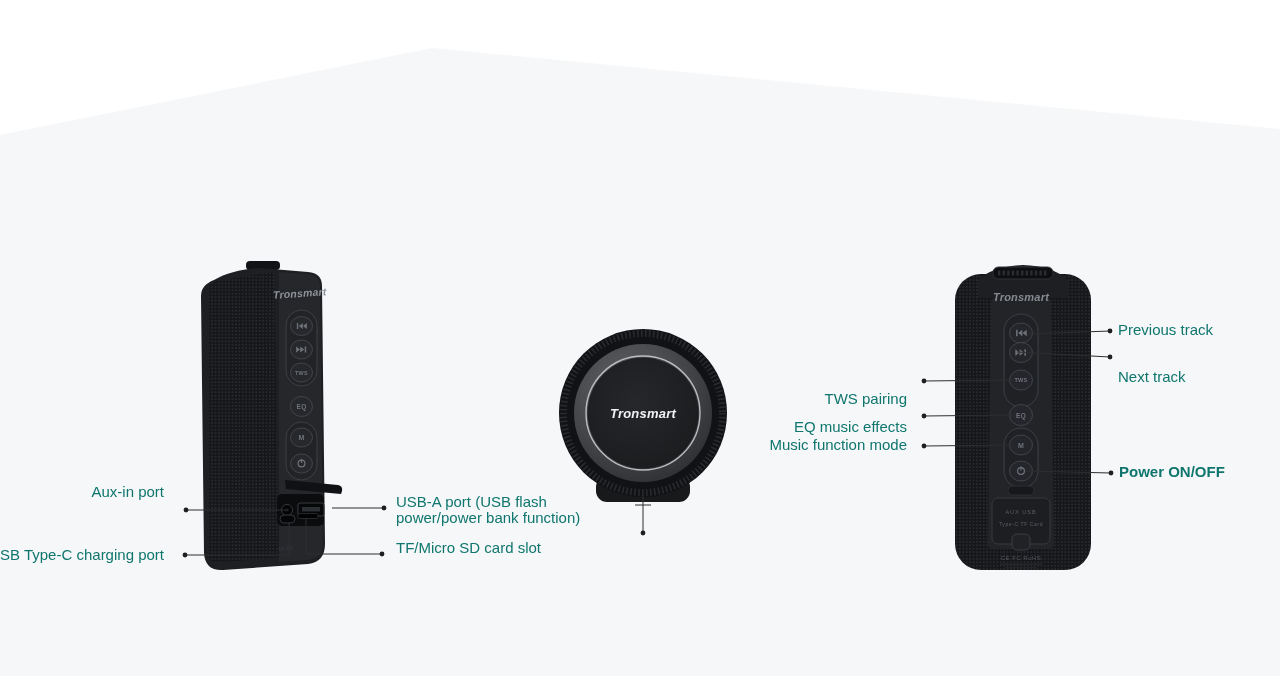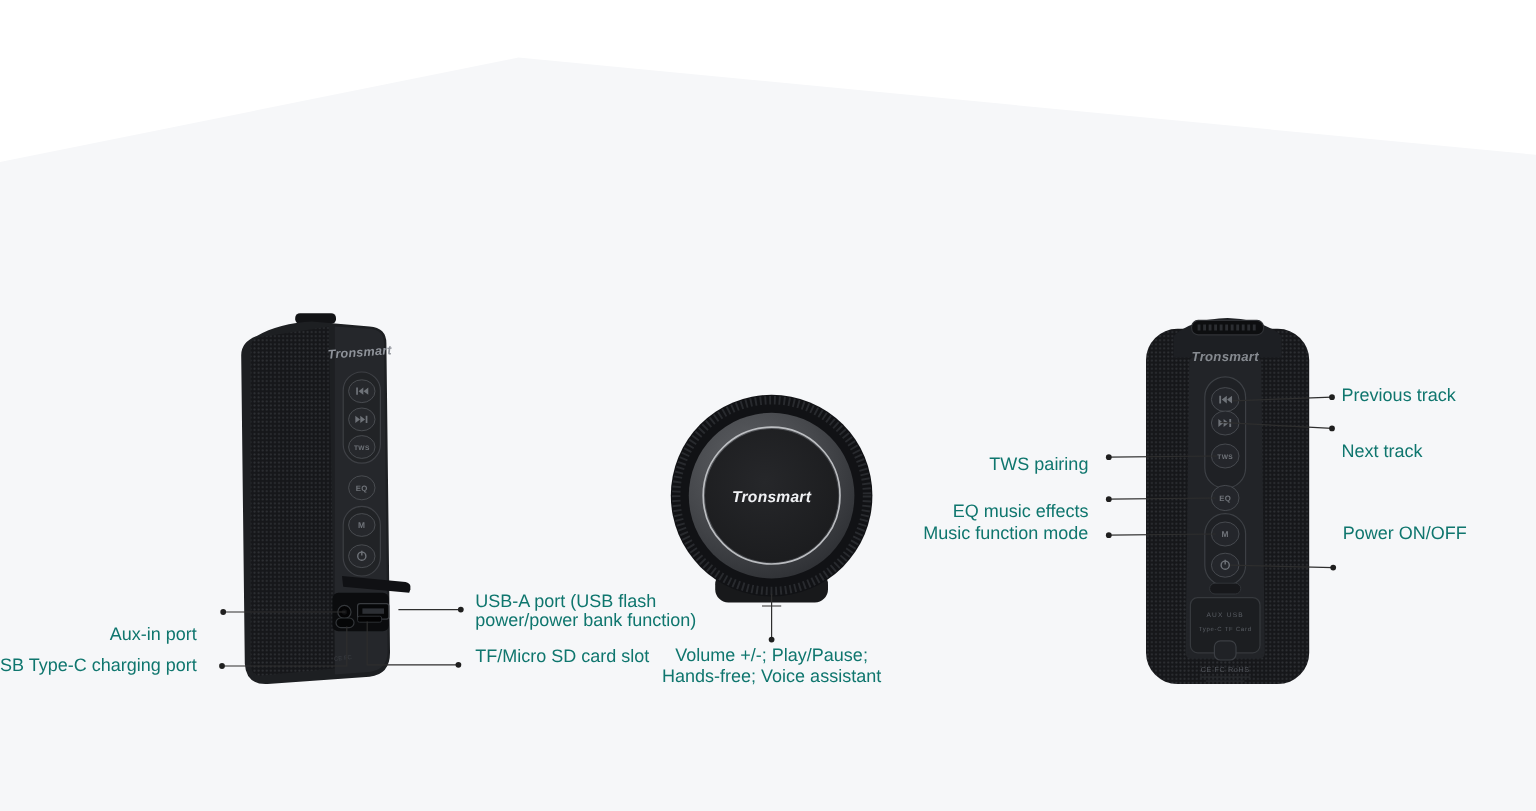--- a/index.html
+++ b/index.html
@@ -10,31 +10,31 @@
   }
   .floor-svg,.leads{position:absolute;left:0;top:0;width:1280px;height:676px;}
   .spk{position:absolute;}
   .spk-left{left:190px;top:258px;width:160px;height:325px;}
   .spk-top{left:543px;top:318px;width:200px;height:200px;}
   .spk-back{left:948px;top:258px;width:150px;height:320px;}
   .lbl{
     position:absolute;color:#0f766e;font-size:15px;line-height:18px;
     white-space:nowrap;
   }
-  .lbl-aux{right:1116px;top:520px;}
+  .lbl-aux{right:1116px;top:483px;}
   .lbl-usbc{right:1116px;top:546px;text-align:right;}
   .lbl-usba{left:396px;top:494px;line-height:16px;}
   .lbl-tf{left:396px;top:539px;}
   .lbl-center{left:513px;top:538px;width:260px;text-align:center;line-height:17px;}
-  .lbl-tws{right:373px;top:379px;text-align:left;}
+  .lbl-tws{right:373px;top:390px;text-align:left;}
   .lbl-eq{right:373px;top:406px;text-align:right;margin-top:12px;}
   .lbl-mode{right:373px;top:436px;text-align:right;}
   .lbl-prev{left:1118px;top:321px;}
   .lbl-next{left:1118px;top:348px;margin-top:20px;}
-  .lbl-power{left:1119px;top:436px;}
+  .lbl-power{left:1119px;top:463px;font-weight:bold;}
   .logo-sm{font-style:italic;font-weight:bold;letter-spacing:.2px;}
   .btn-txt{font-weight:bold;letter-spacing:.3px;}
   svg text{font-family:"Liberation Sans","DejaVu Sans",sans-serif;}
   .lead-line{stroke:#2e2e2e;stroke-width:1;fill:none;}
   .lead-dot{fill:#1f1f1f;}
 </style>
 </head>
 <body>
 
 <div class="canvas">
@@ -169,24 +169,20 @@
     <circle class="lead-dot" cx="1111" cy="473" r="2.4"></circle>
   </svg>
 
   <div class="lbl lbl-aux">Aux-in port</div>
   <div class="lbl lbl-usbc">USB Type-C charging port</div>
   <div class="lbl lbl-usba">
     <div>USB-A port (USB flash</div>
     <div>power/power bank function)</div>
   </div>
   <div class="lbl lbl-tf">TF/Micro SD card slot</div>
-  <div class="lbl lbl-center">
-    <div>Volume +/-; Play/Pause;</div>
-    <div>Hands-free; Voice assistant</div>
-  </div>
   <div class="lbl lbl-tws">TWS pairing</div>
   <div class="lbl lbl-eq">EQ music effects</div>
   <div class="lbl lbl-mode">Music function mode</div>
   <div class="lbl lbl-prev">Previous track</div>
   <div class="lbl lbl-next">Next track</div>
   <div class="lbl lbl-power">Power ON/OFF</div>
 
 </div>
 
 </body></html>

